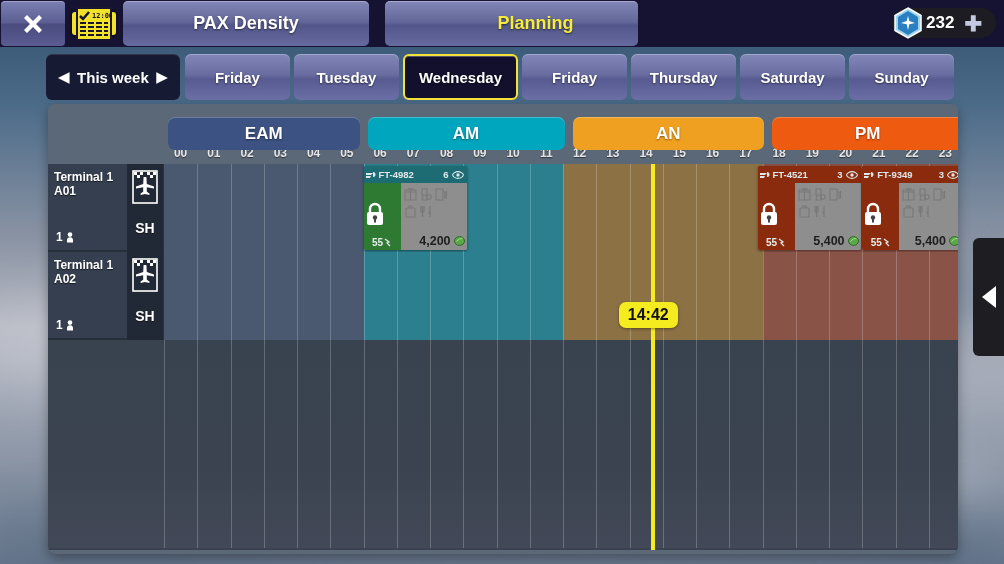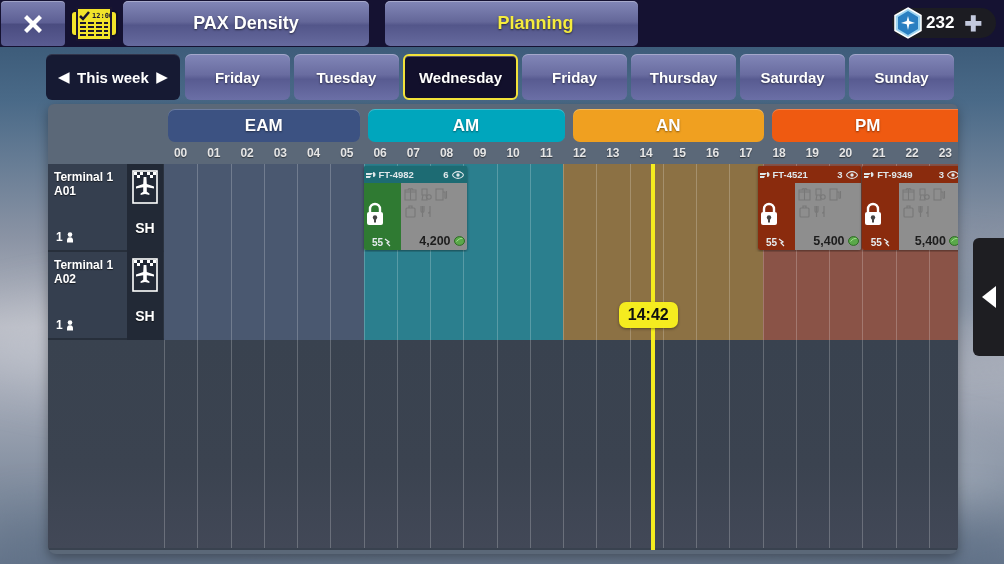--- a/index.html
+++ b/index.html
@@ -96,21 +96,21 @@
     background:#12102c; border:2px solid #f2e23a; color:#ffffff;
   }
 
   
   .panel {
     position:absolute; left:48px; top:104px; width:910px; height:450px;
     background:#5b6878; border-radius:6px 6px 8px 8px;
     z-index:10; overflow:hidden;
     box-shadow: 0 4px 12px rgba(0,0,0,.35);
   }
-  .periodrow { position:relative; height:40px; display:flex; padding:5px 0 0 0; }
+  .periodrow { position:relative; height:40px; display:flex; padding:13px 0 0 0; }
   .corner { width:116px; flex:0 0 116px; }
   .period {
     height:33px; border-radius:7px; margin:0 4px;
     display:flex; align-items:center; justify-content:center;
     color:#fff; font-size:17px; font-weight:bold;
     text-shadow:0 1px 2px rgba(0,0,0,.45);
     box-shadow: inset 0 1px 0 rgba(255,255,255,.25);
   }
   .hoursrow { display:flex; height:20px; }
   .hourcell {

